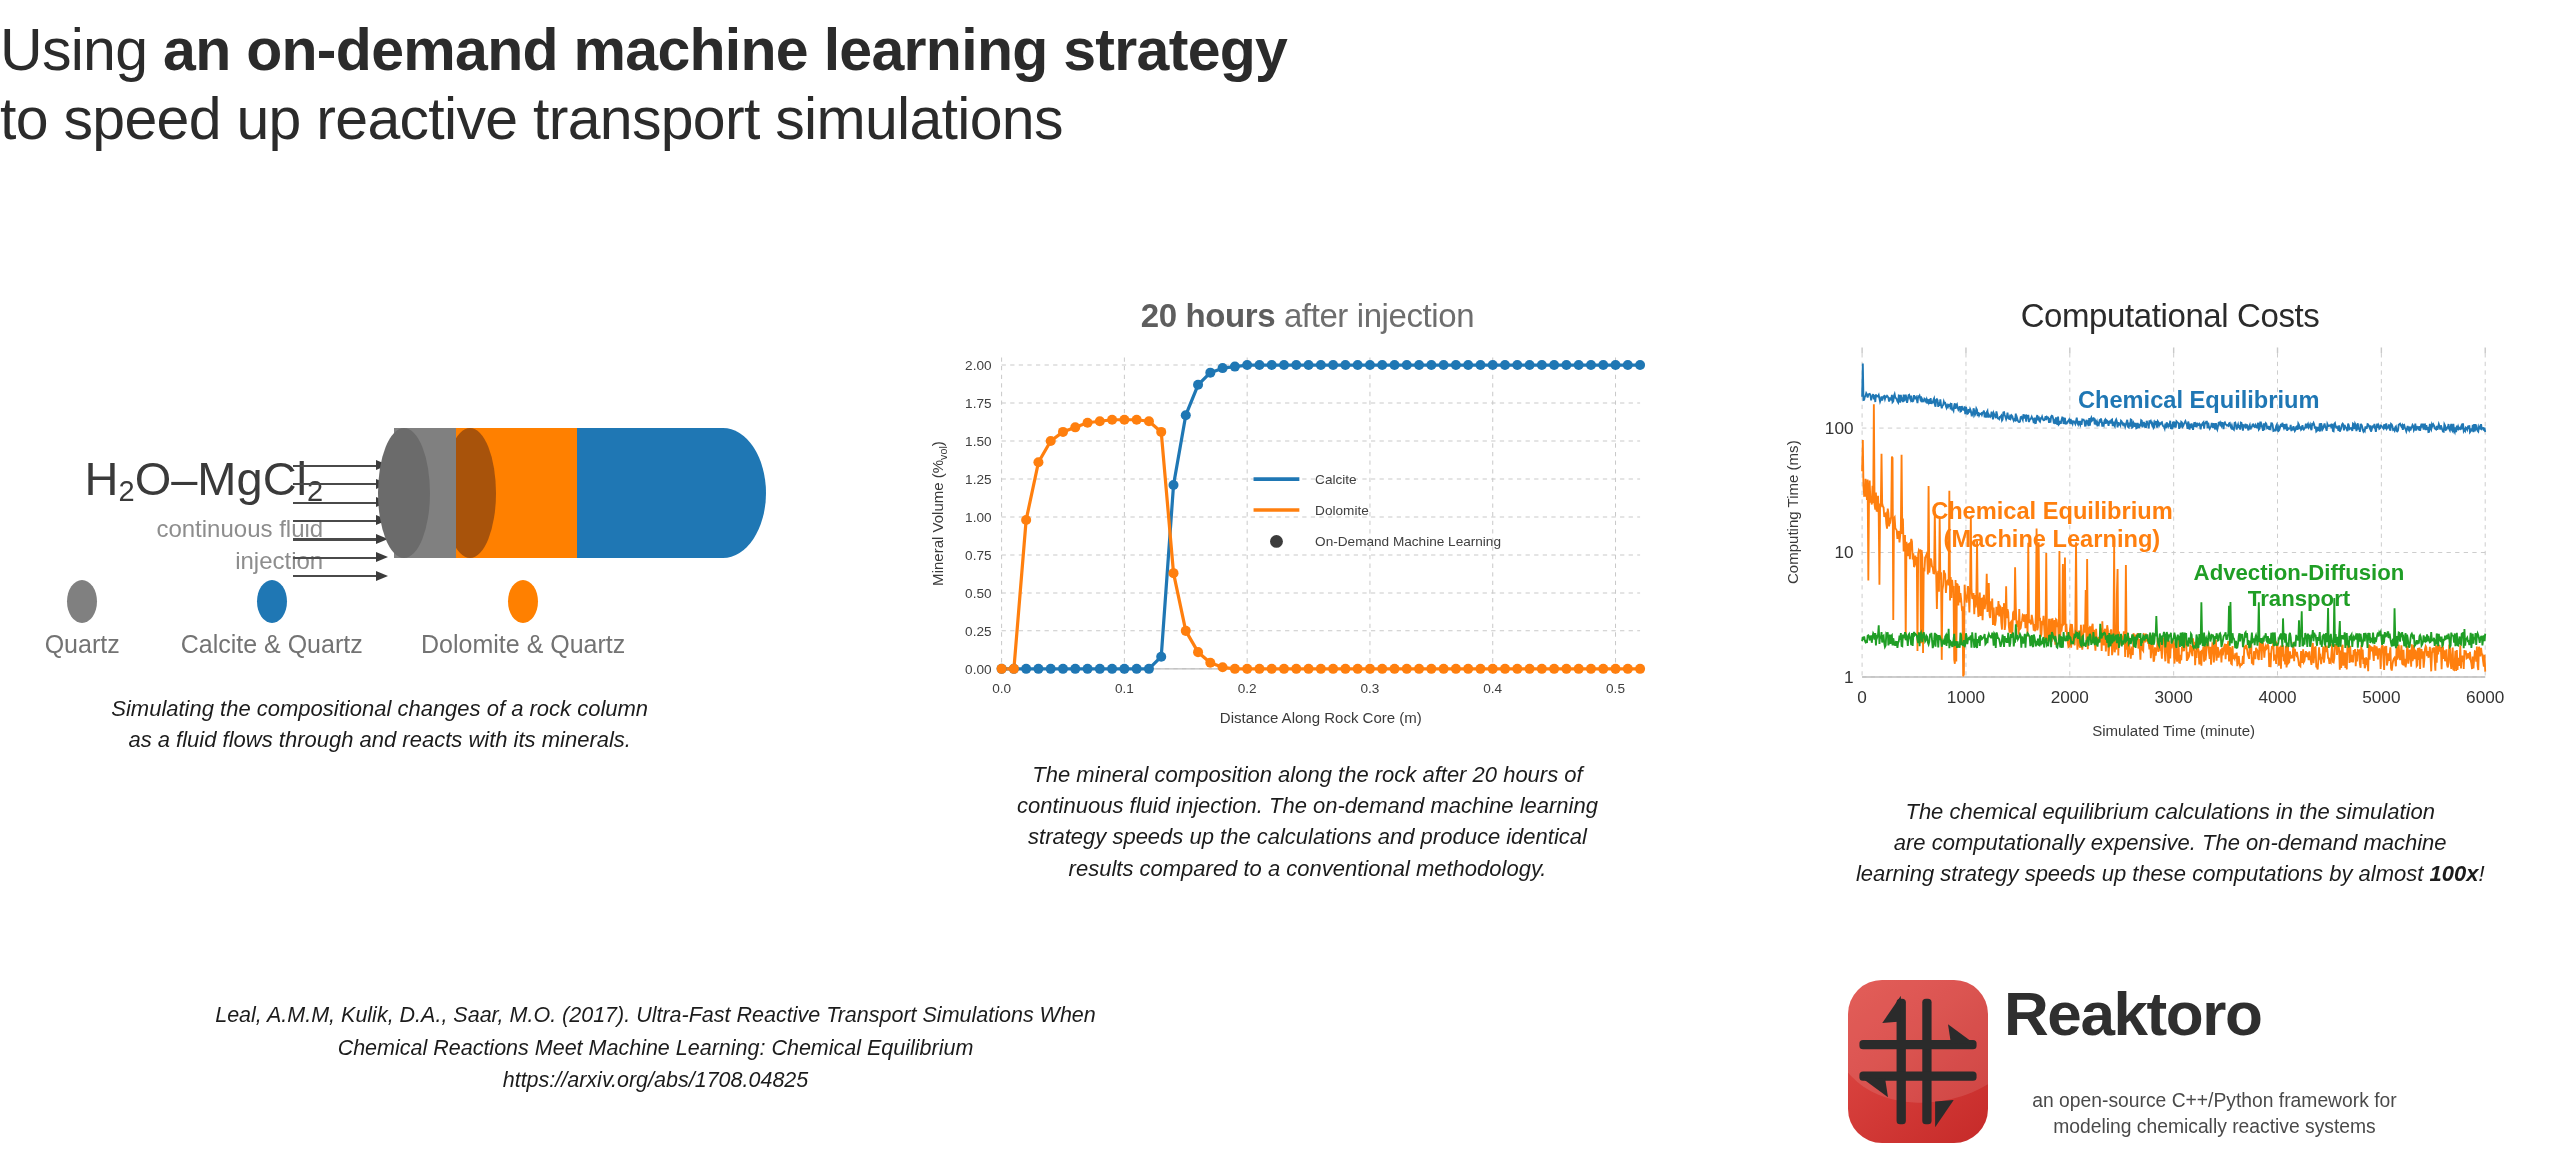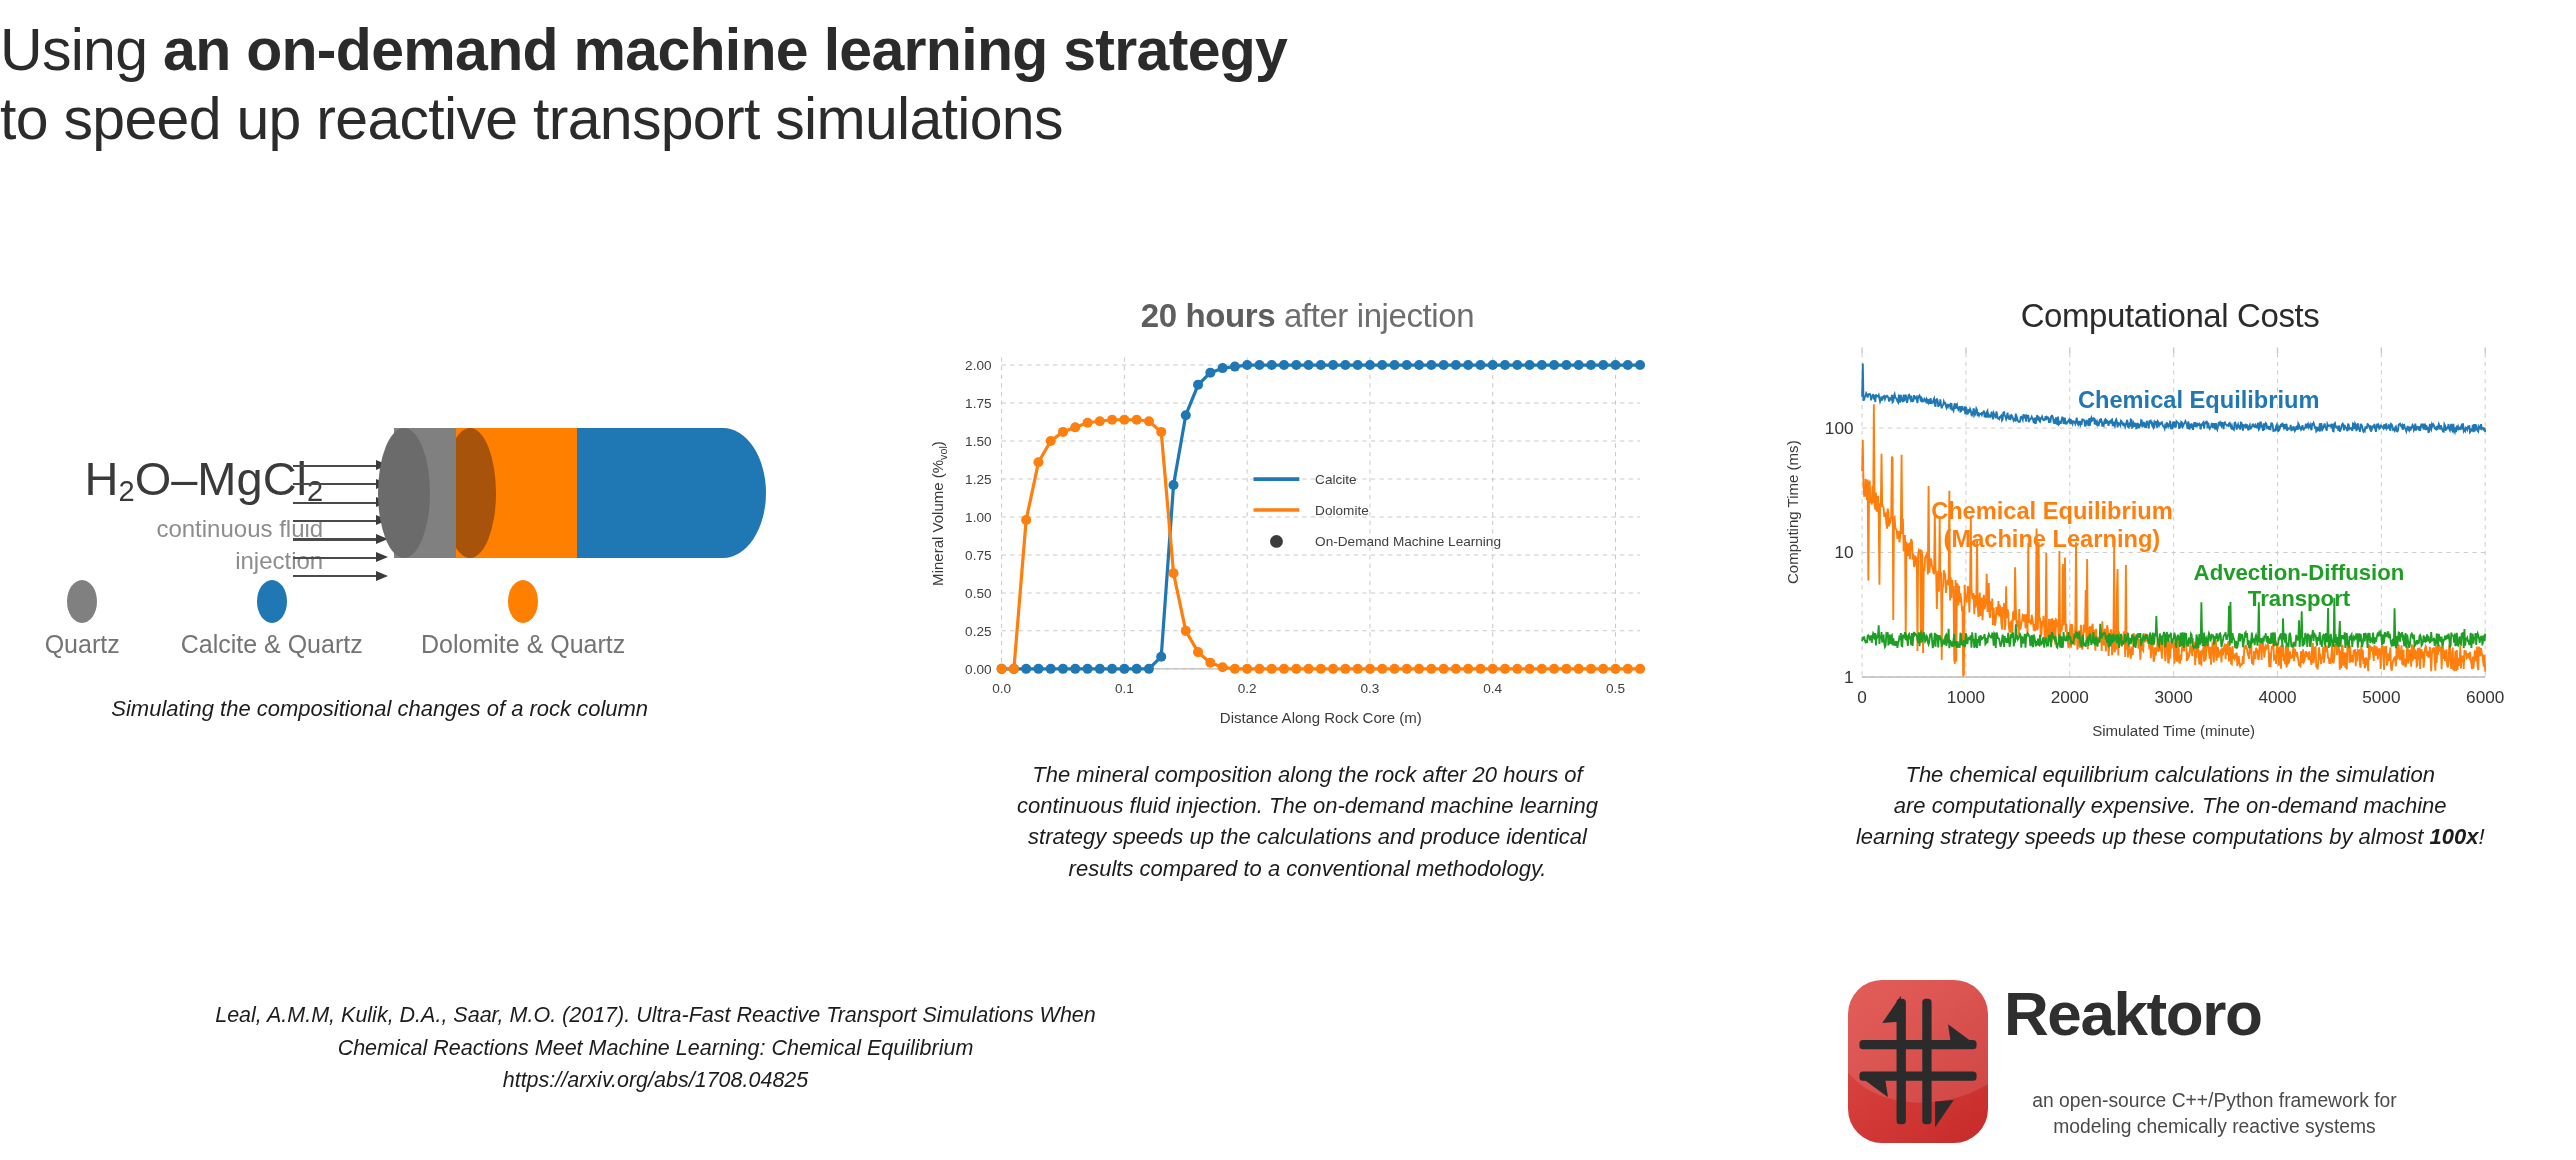--- a/index.html
+++ b/index.html
@@ -48,21 +48,21 @@
 
   
   #mid-panel{left:917px;top:297px;width:781px;}
   #mid-title{color:#6e6e6e;}
   #mid-title .bold{font-weight:bold;color:#5e5e5e;}
   #mid-caption{position:absolute;left:21.5px;top:462px;width:738px;}
 
   
   #right-panel{left:1769px;top:297px;width:802px;}
   #right-title{color:#2b2b2b;}
-  #right-caption{position:absolute;left:7.2px;top:462px;width:788px;font-style:italic;}
+  #right-caption{position:absolute;left:7.2px;top:499px;width:788px;font-style:italic;}
 
   
   #citation{position:absolute;left:79px;top:999px;width:1153px;text-align:center;
             font-style:italic;font-size:21.5px;line-height:1.52;color:#1c1c1c;}
 
   
   #logo{position:absolute;left:1848px;top:980px;width:716px;height:172px;}
   #logo-mark{position:absolute;left:0;top:0;width:140px;height:163px;border-radius:34px;
              background:linear-gradient(140deg,#e04a45 0%,#d8413d 35%,#c62a29 100%);overflow:hidden;}
   #logo-gloss{position:absolute;left:-14.3px;top:-29px;width:201px;height:150px;border-radius:50%;
@@ -144,20 +144,21 @@
       <div class="ml-label">Calcite &amp; Quartz</div>
     </div>
     <div class="ml-item" style="left:387px;width:258px;">
       <div class="ml-dot" style="background:#ff8000;"></div>
       <div class="ml-label">Dolomite &amp; Quartz</div>
     </div>
   </div>
 
   <div class="panel-caption" id="left-caption">
     <div>Simulating the compositional changes of a rock column</div>
+    <div>as a fluid flows through and reacts with its minerals.</div>
   </div>
 </div>
 
 <div class="panel" id="mid-panel">
   <div class="chart-title" id="mid-title">
     <span class="bold">20 hours</span><span> after injection</span>
   </div>
 
   <svg id="mineral-chart-svg" width="759" height="408" viewBox="0 0 1060 570" style="position:absolute;left:0;top:39px;">
 

